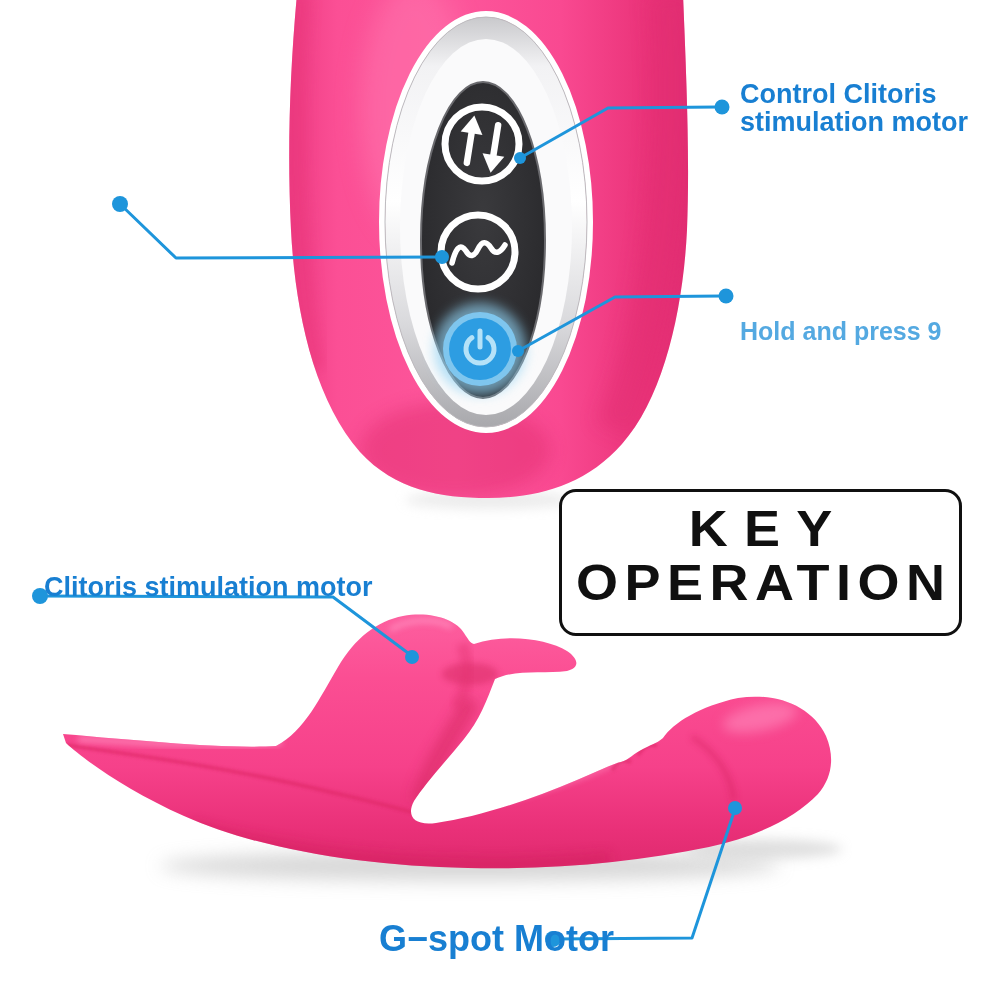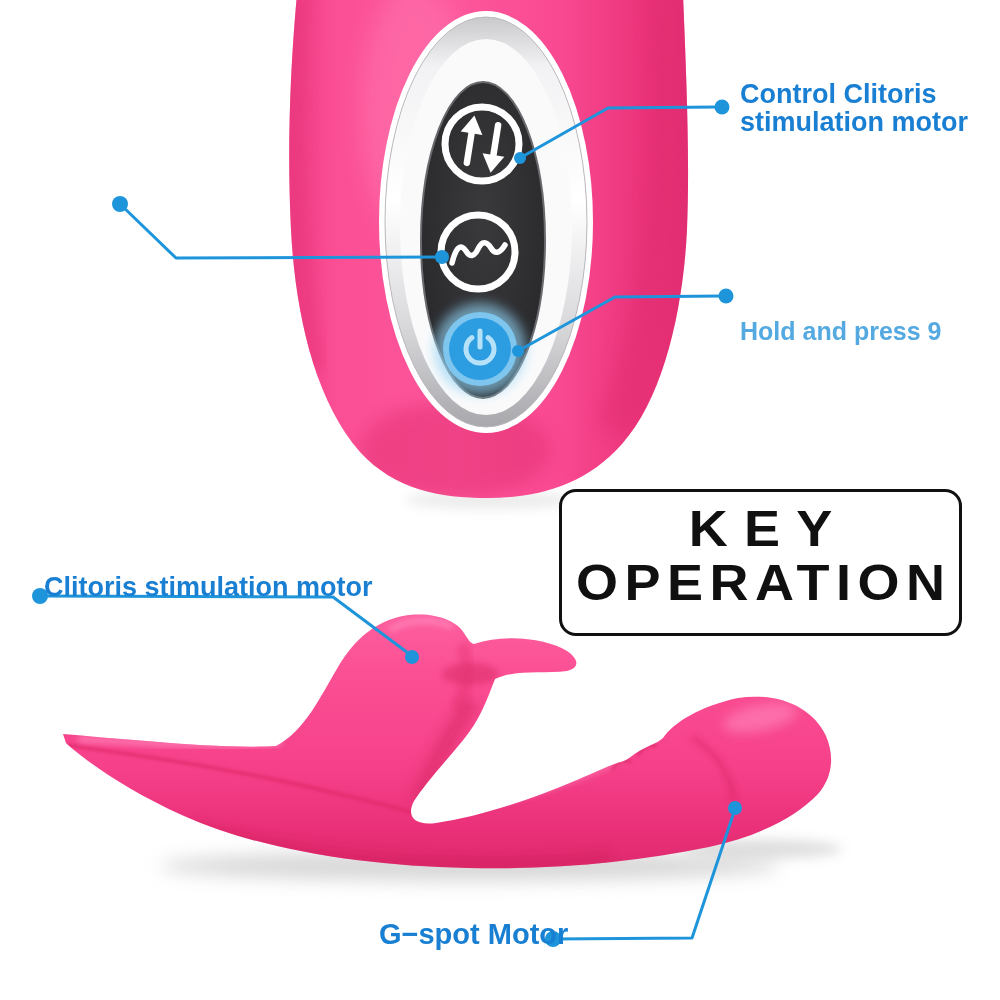--- a/index.html
+++ b/index.html
@@ -17,21 +17,21 @@
     font-family:"Liberation Sans", sans-serif;
   }
   .artwork{position:absolute;left:0;top:0;width:1000px;height:1000px;}
   .label{position:absolute;color:var(--label-blue);font-weight:700;white-space:nowrap;}
   .lbl-cc{left:740px;top:80px;font-size:27px;line-height:28px;}
   .lbl-gc{left:16px;top:164px;font-size:28px;}
   .lbl-power{left:740px;top:279px;font-size:31px;}
   .lbl-power-sub{position:absolute;left:740px;top:318px;font-size:25px;line-height:27px;
     color:var(--sub-blue);font-weight:700;white-space:nowrap;}
   .lbl-cm{left:44px;top:560px;font-size:27px;margin-top:12px;}
-  .lbl-gm{left:379px;top:918px;font-size:29px;text-align:right;}
+  .lbl-gm{left:379px;top:918px;font-size:36px;text-align:right;}
   .key-box{
     position:absolute;left:559px;top:489px;width:403px;height:147px;box-sizing:border-box;
     background:#ffffff;border:3.5px solid var(--title-black);border-radius:17px;
     text-align:center;padding-top:10px;
   }
   .key-line{color:var(--title-black);font-weight:700;transform:scaleX(1.08);transform-origin:50% 50%;}
   .key-line1{font-size:50px;line-height:54px;letter-spacing:15px;text-indent:15px;}
   .key-line2{font-size:50px;line-height:54px;letter-spacing:6px;text-indent:6px;}
   .co-line{stroke:var(--accent-blue);stroke-width:3;fill:none;stroke-linecap:round;stroke-linejoin:round;}
   .co-dot{fill:var(--accent-blue);}

